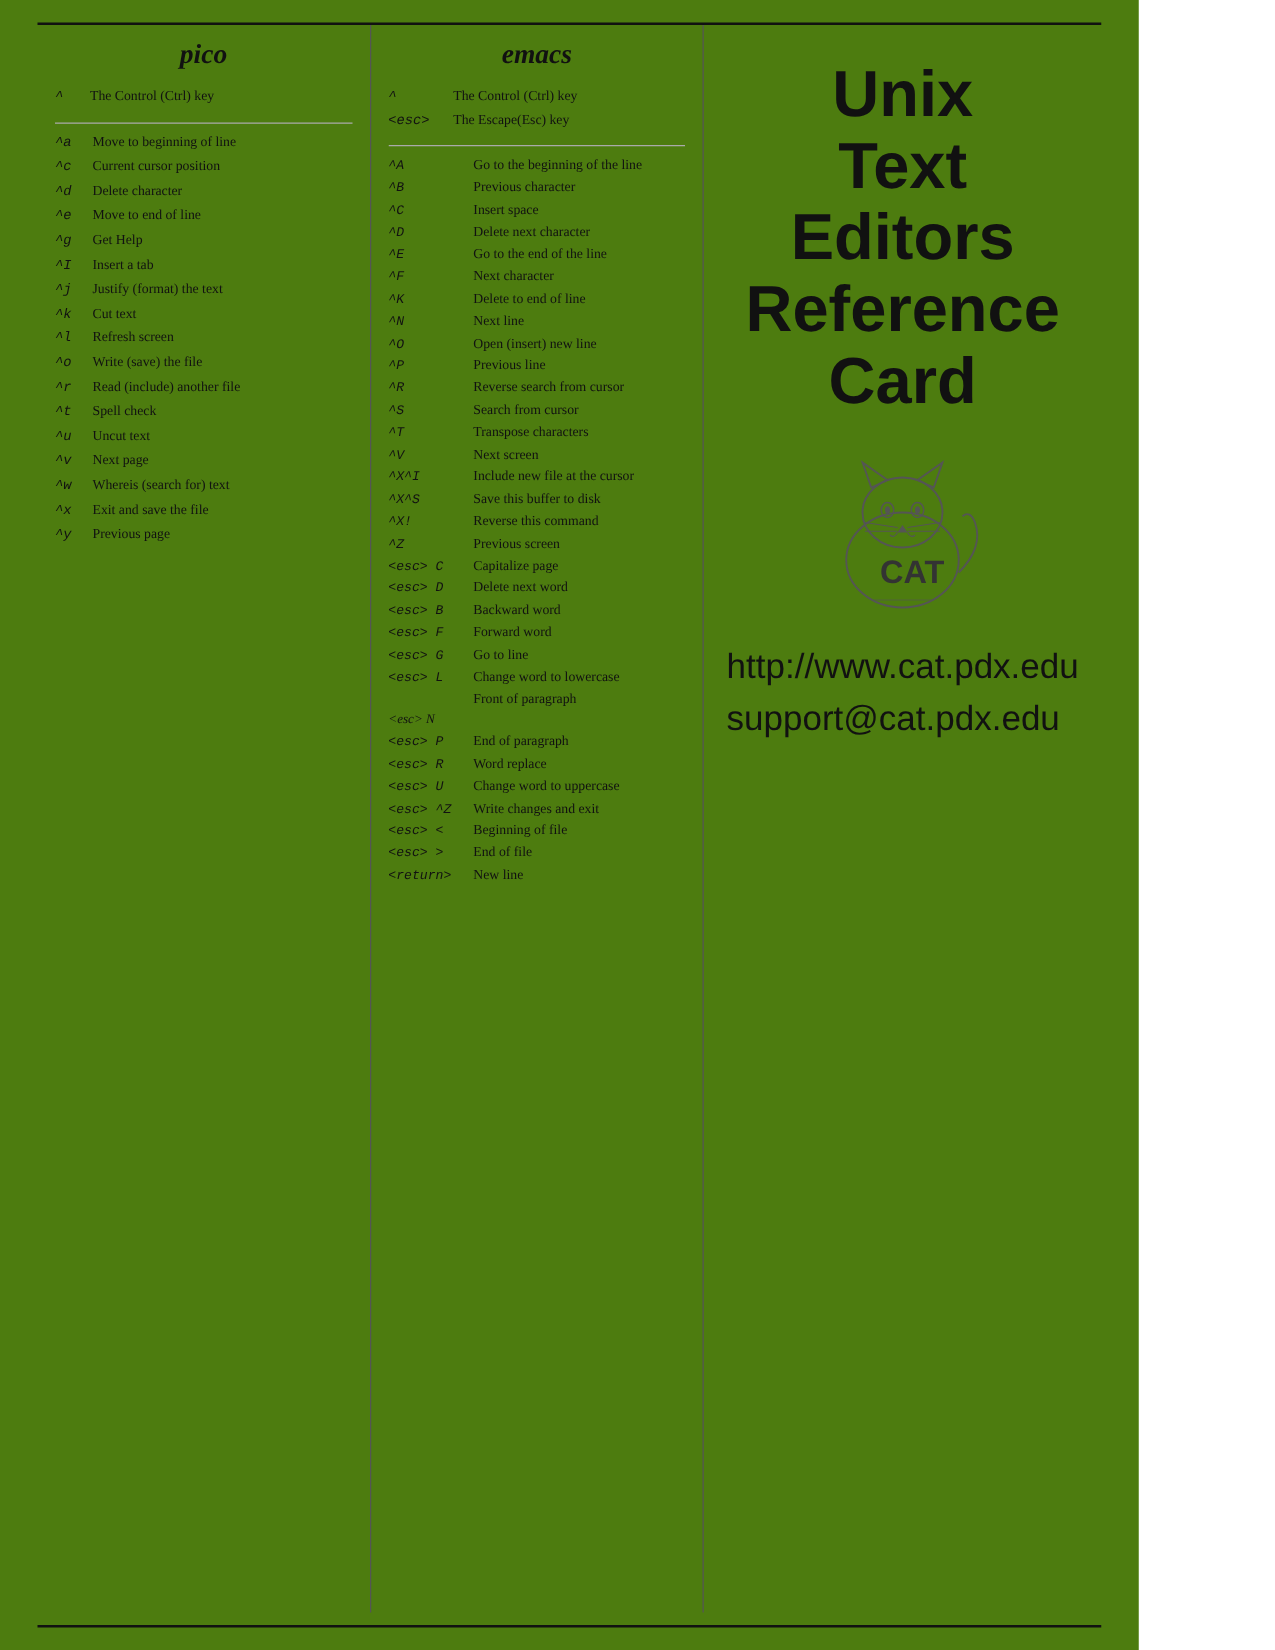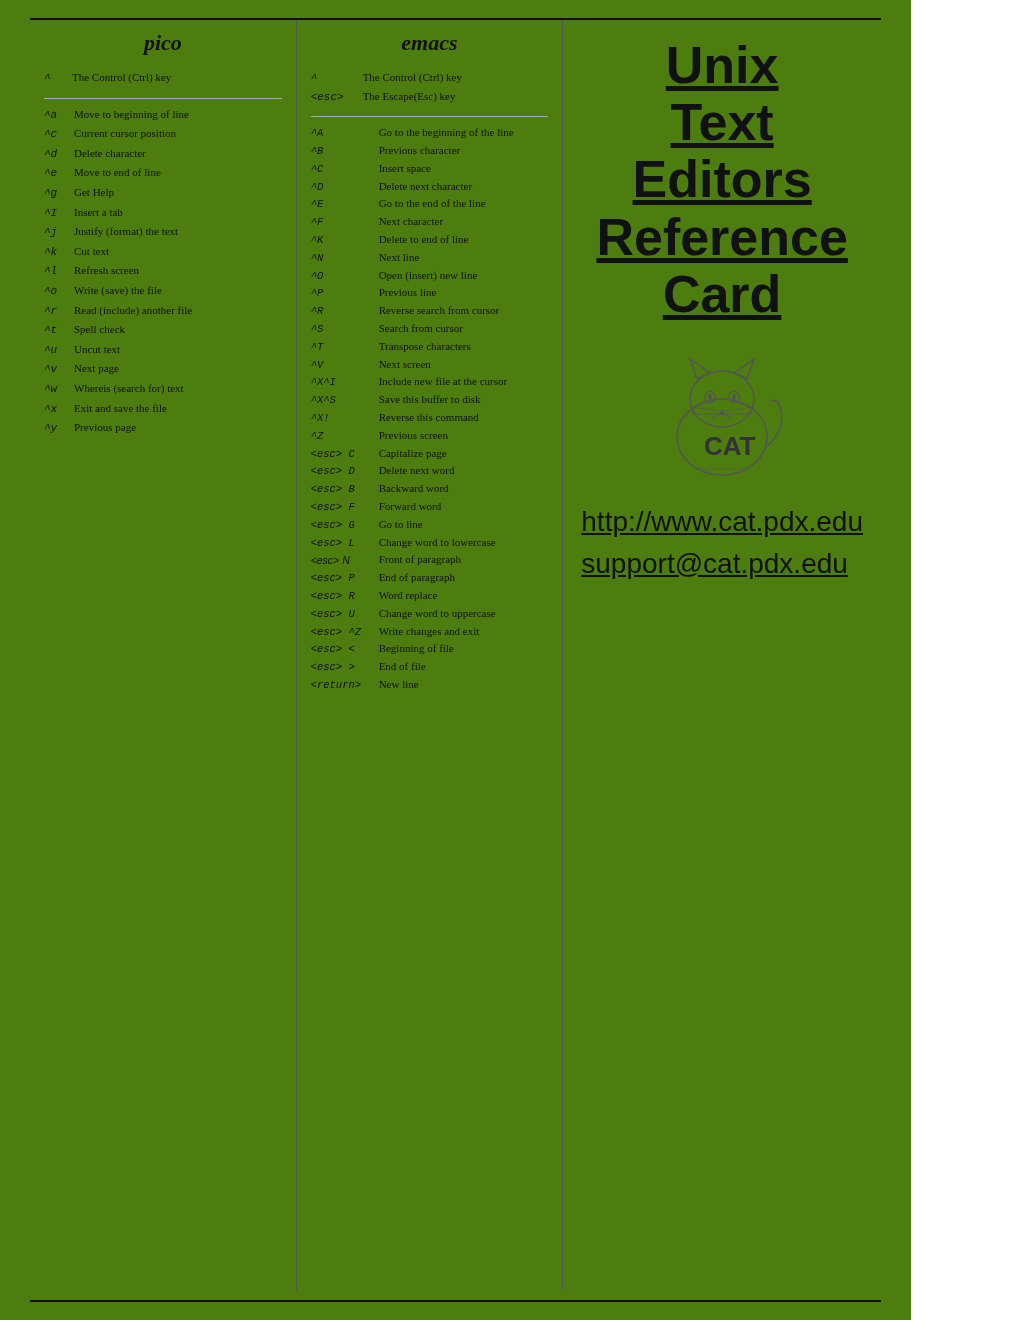--- a/index.html
+++ b/index.html
@@ -65,25 +65,24 @@
       font-size: 11px;
       line-height: 1.4;
     }
     .section-divider {
       border-top: 1px solid #aaa;
       margin: 8px 0;
     }
     
     .col-right {
       flex: 1.1;
-      padding: 7px 18px;
+      padding: 18px 18px;
       display: flex;
       flex-direction: column;
       align-items: center;
-      text-decoration: underline;
     }
     .big-title {
       font-size: 52px;
       font-weight: bold;
       font-family: Arial, Helvetica, sans-serif;
       text-align: center;
       line-height: 1.1;
       margin-top: 10px;
       margin-bottom: 14px;
     }
@@ -318,21 +317,21 @@
           </div>
           <div class="row">
             <span class="key" style="font-family:'Courier New',monospace;font-size:10.5px;min-width:68px;">&lt;esc&gt; G</span>
             <span class="desc">Go to line</span>
           </div>
           <div class="row">
             <span class="key" style="font-family:'Courier New',monospace;font-size:10.5px;min-width:68px;">&lt;esc&gt; L</span>
             <span class="desc">Change word to lowercase</span>
           </div>
           <div class="row">
-            <span class="key" style="font-family:Liberation Sans, sans-serif;font-size:10.5px;min-width:68px;">&lt;esc&gt; N</span>
+            <span class="key" style="font-family:Liberation Serif, serif;font-size:10.5px;min-width:68px;margin-top:16px;">&lt;esc&gt; N</span>
             <span class="desc">Front of paragraph</span>
           </div>
           <div class="row">
             <span class="key" style="font-family:'Courier New',monospace;font-size:10.5px;min-width:68px;">&lt;esc&gt; P</span>
             <span class="desc">End of paragraph</span>
           </div>
           <div class="row">
             <span class="key" style="font-family:'Courier New',monospace;font-size:10.5px;min-width:68px;">&lt;esc&gt;  R</span>
             <span class="desc">Word replace</span>
           </div>

